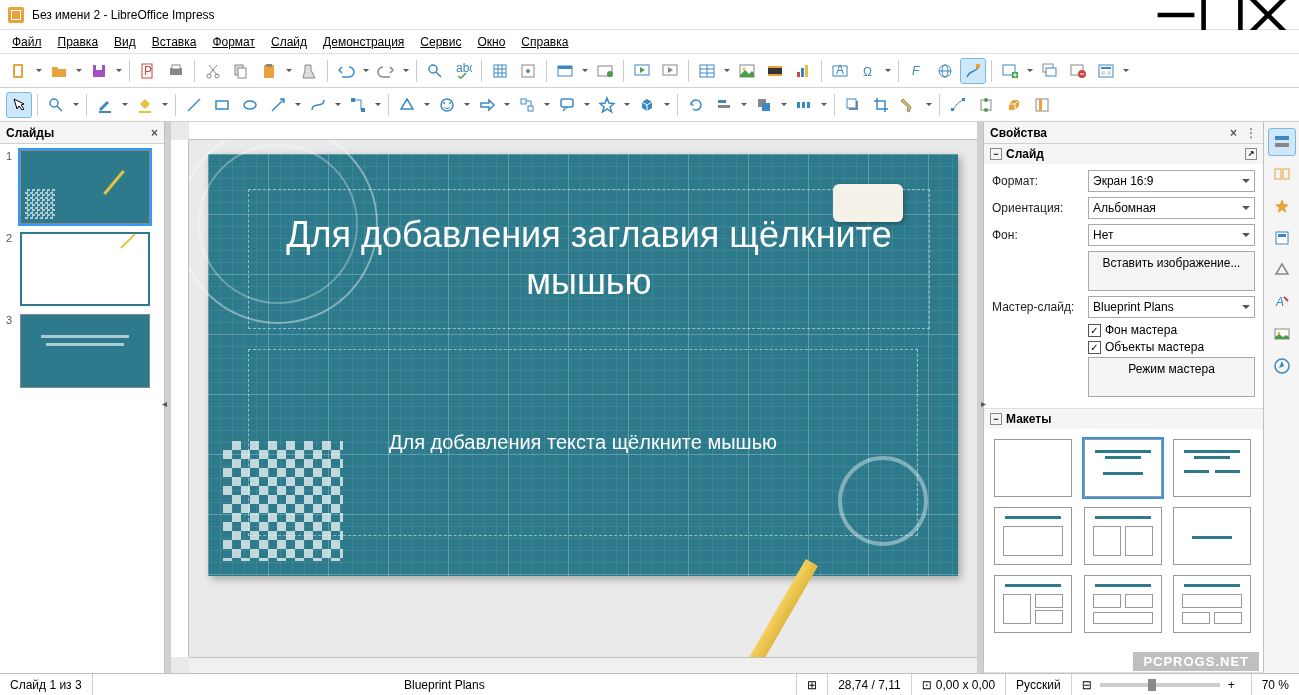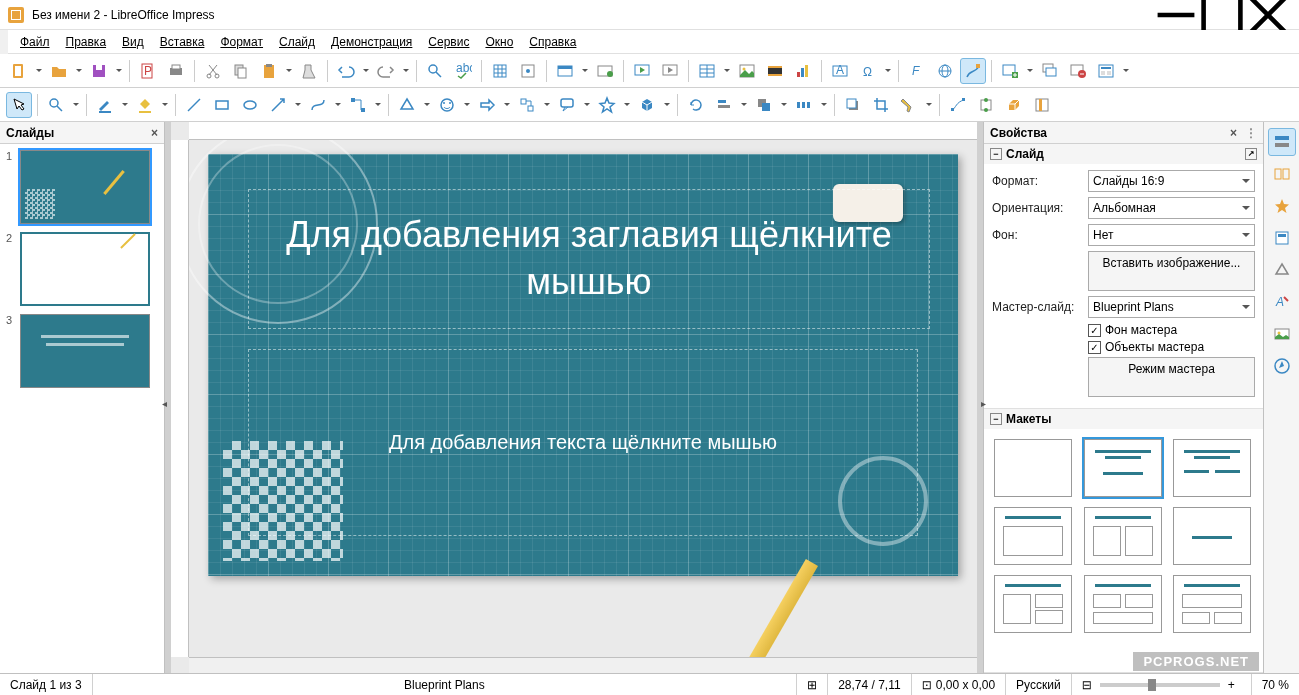--- a/index.html
+++ b/index.html
@@ -7,21 +7,21 @@
 
 
 .titlebar { height: 30px; background: #fff; display: flex; align-items: center; padding: 0 8px; border-bottom: 1px solid #e0e0e0; }
 .titlebar .app-icon { width: 16px; height: 16px; background: #e8a33d; border-radius: 2px; margin-right: 8px; position: relative; }
 .titlebar .app-icon::after { content: ""; position: absolute; inset: 3px; border: 1px solid #fff; }
 .titlebar .title { flex: 1; color: #000; }
 .win-controls { display: flex; gap: 0; }
 .win-btn { width: 46px; height: 30px; display: flex; align-items: center; justify-content: center; color: #000; }
 
 
-.menubar { height: 24px; background: #fff; display: flex; align-items: center; padding: 0 4px; border-bottom: 1px solid #e0e0e0; margin-left: 8px; }
+.menubar { height: 24px; background: #fff; display: flex; align-items: center; padding: 0 4px; border-bottom: 1px solid #e0e0e0; }
 .menu-item { padding: 3px 8px; cursor: default; }
 .menu-item u { text-decoration: underline; }
 
 
 .toolbar { height: 34px; background: #fff; display: flex; align-items: center; padding: 2px 6px; gap: 2px; border-bottom: 1px solid #d0d0d0; }
 .tb-btn { min-width: 26px; height: 26px; display: flex; align-items: center; justify-content: center; border-radius: 3px; border: 1px solid transparent; }
 .tb-btn.active { background: #cfe8f9; border-color: #7ab8e0; }
 .tb-btn svg { width: 18px; height: 18px; }
 .tb-sep { width: 1px; height: 22px; background: #ccc; margin: 0 3px; }
 .tb-drop { width: 10px; display: flex; align-items: center; justify-content: center; }
@@ -628,21 +628,21 @@
       <div class="section-hdr">
         <span class="expand">−</span>
         <span>Слайд</span>
         <span style="flex:1"></span>
         <span style="border:1px solid #888;width:12px;height:12px;font-size:8px;text-align:center">↗</span>
       </div>
       <div class="section-body">
         <div class="prop-row">
           <div class="prop-label">Формат:</div>
           <div class="prop-select">
-              <span>Слайды 16:9</span>
+              <span>Экран 16:9</span>
             </div>
         </div>
         <div class="prop-row">
           <div class="prop-label">Ориентация:</div>
           <div class="prop-select">
               <span>Альбомная</span>
             </div>
         </div>
         <div class="prop-row">
           <div class="prop-label">Фон:</div>

